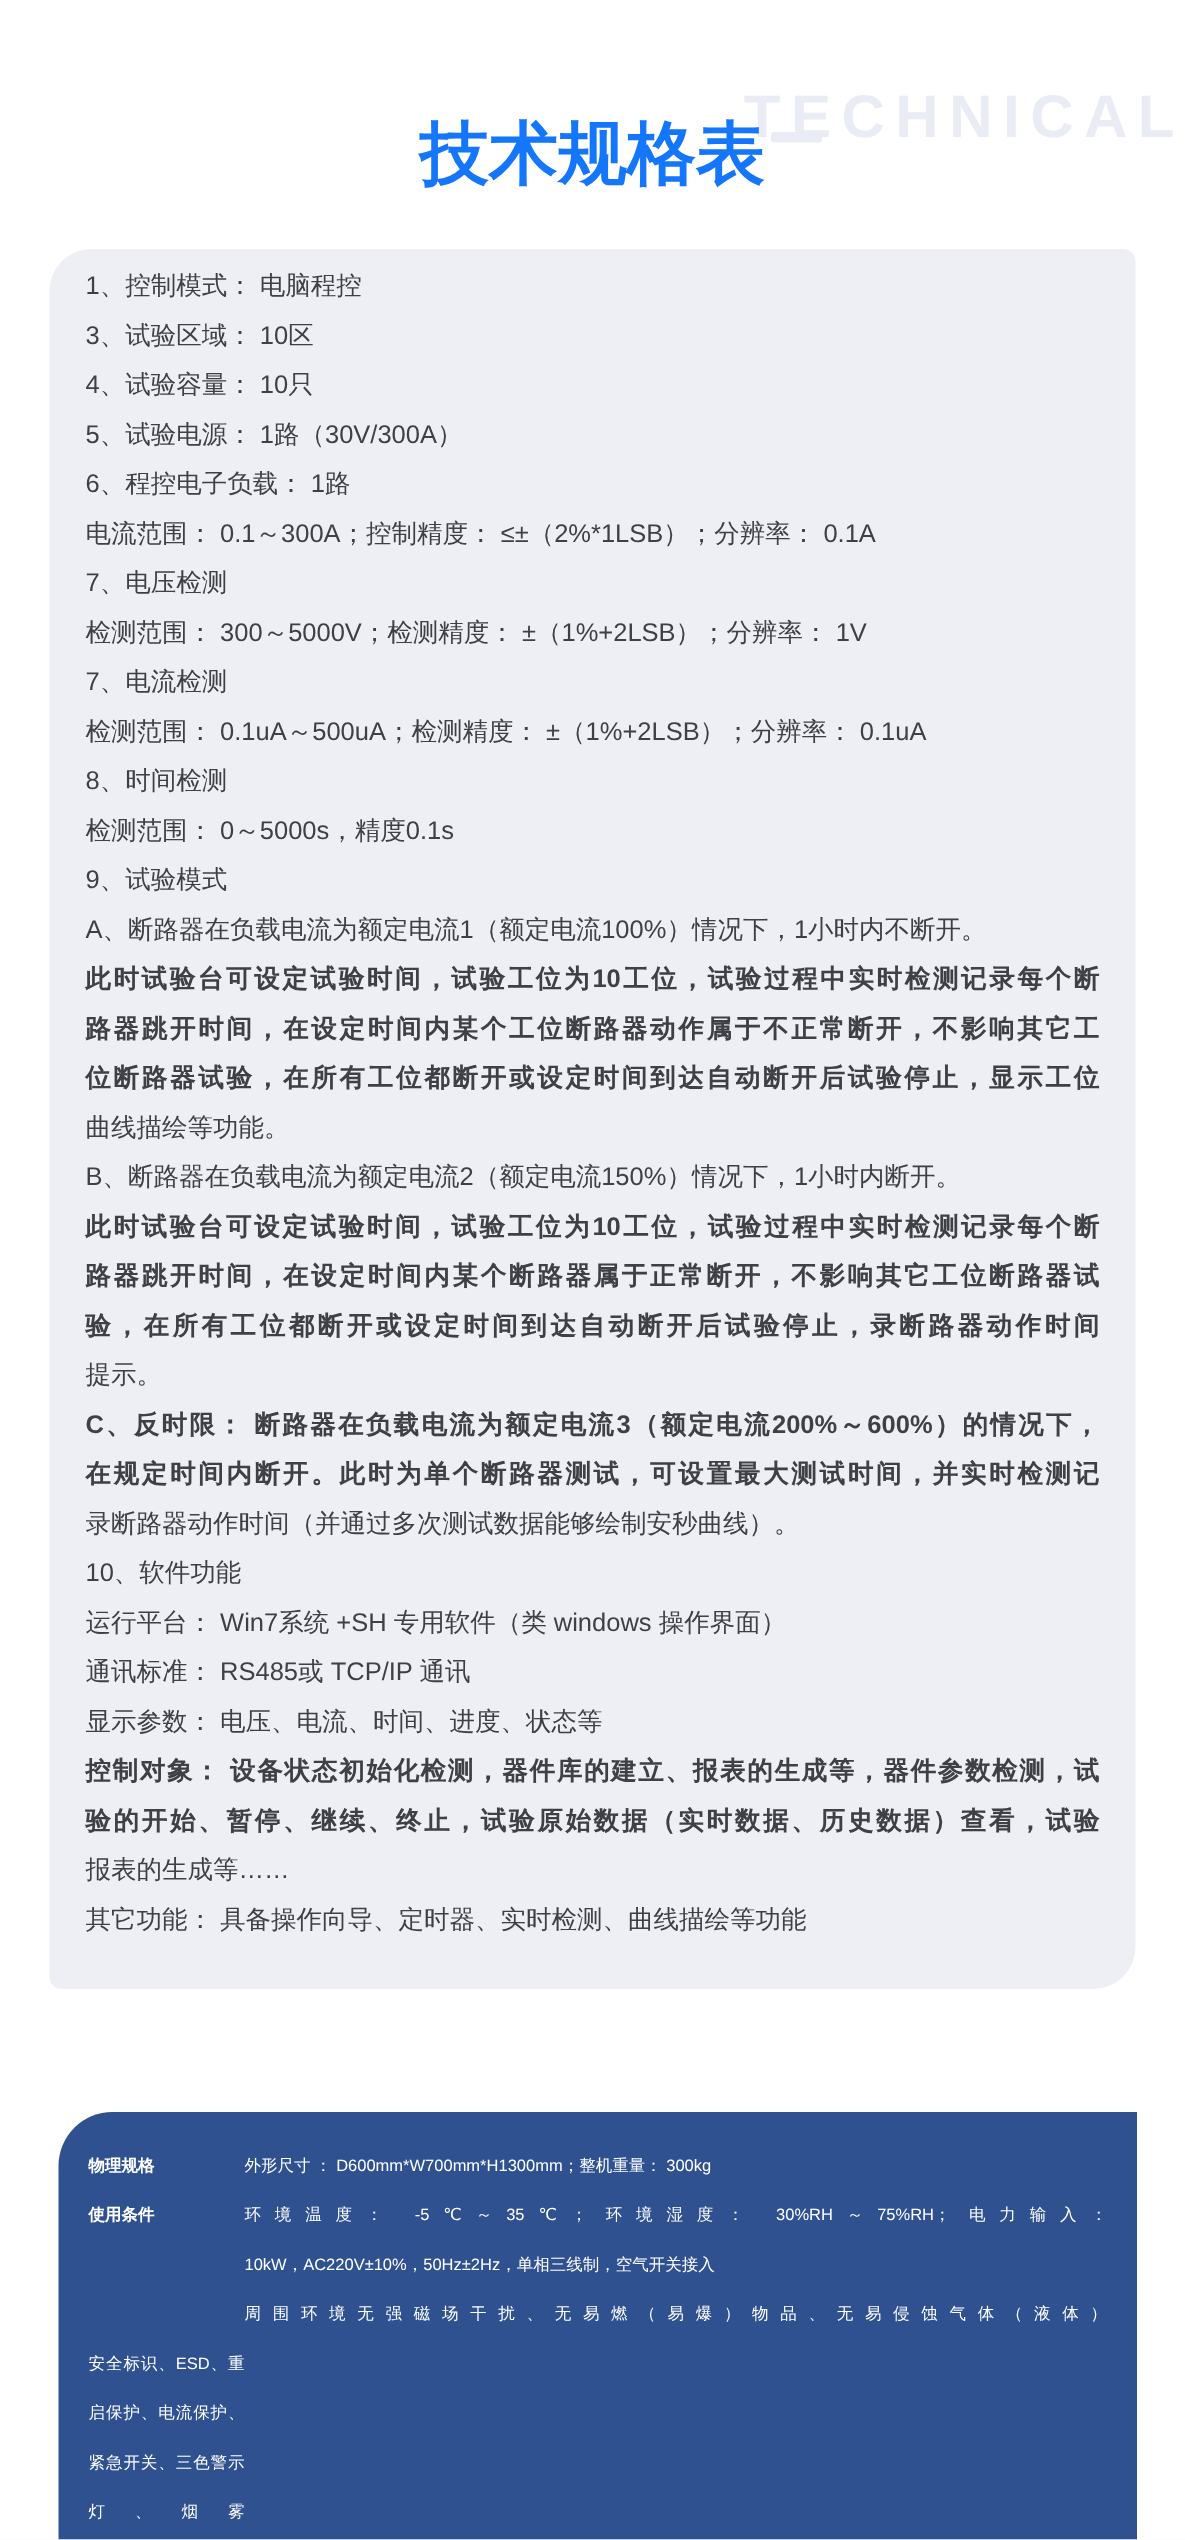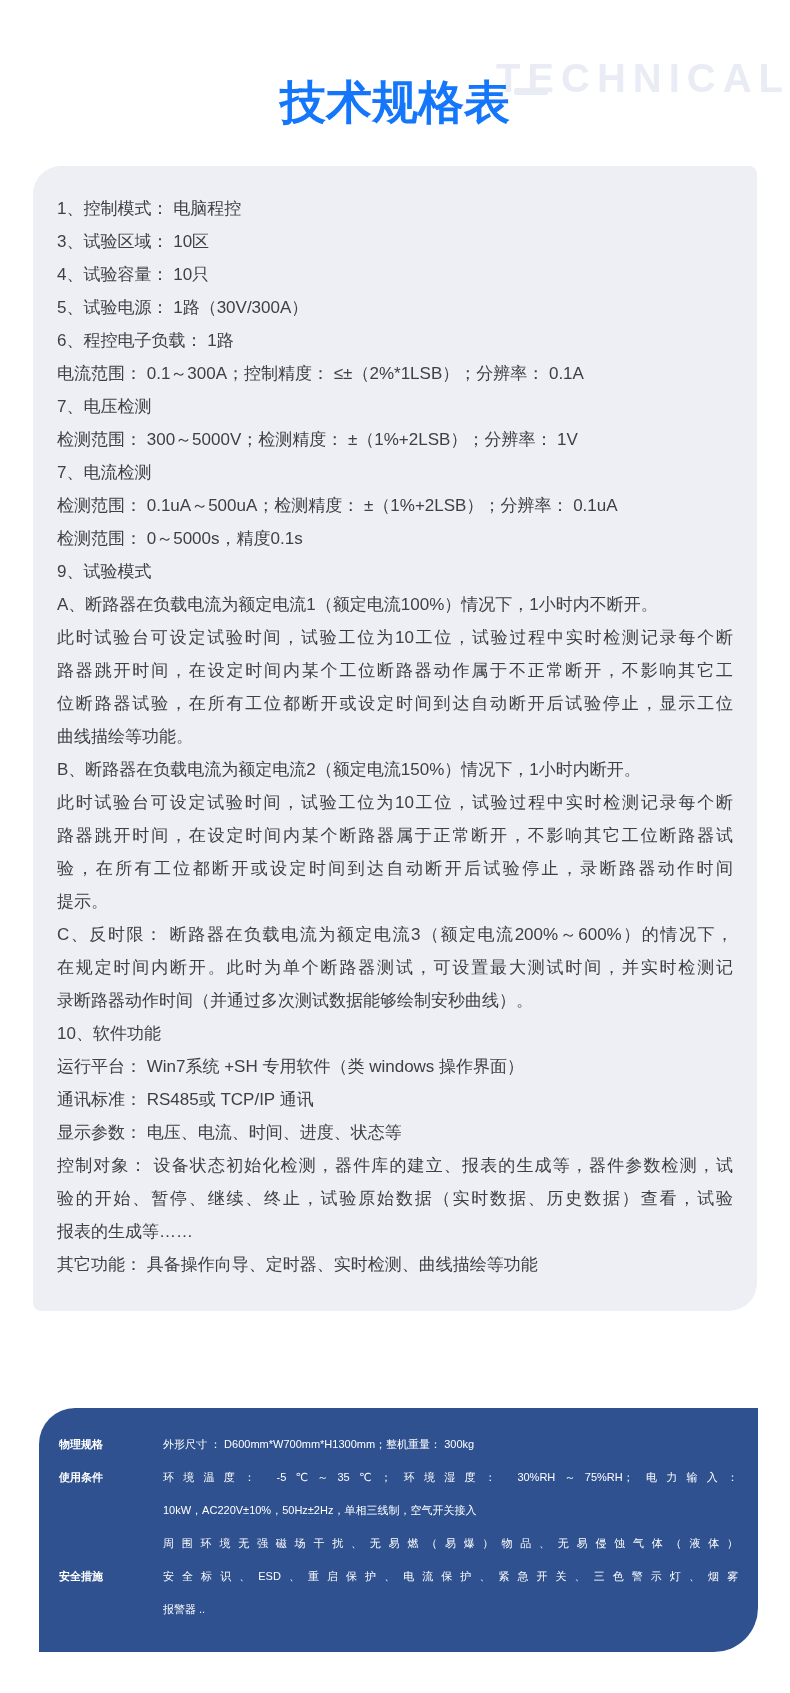--- a/index.html
+++ b/index.html
@@ -20,30 +20,30 @@
   .title {
     position:absolute; top:72px; left:0; right:0; margin:0;
     text-align:center; font-size:46px; font-weight:bold; color:#1476fb;
   }
 
   
   .card {
     position:absolute; top:166px; left:33px; width:724px;
     box-sizing:border-box; background:#edeff5;
     border-radius:28px 8px 28px 8px;
-    padding:26px 24px 30px 24px;
+    padding:8px 24px 30px 24px;
     color:#3e4045; font-size:17px; line-height:33px;
   }
   .card::after {             
     content:""; position:absolute; z-index:-1;
     top:8px; left:14px; right:-13px; bottom:-8px;
     background:#f3f4fa; border-radius:28px 8px 28px 8px;
   }
   .line { min-height:33px; white-space:normal; }
-  .line.stretch { text-align:justify; text-align-last:justify; }
+  .line.stretch { text-align:justify; text-align-last:justify;font-weight:bold; }
 
   
   .panel {
     position:absolute; top:1408px; left:39px; width:719px;
     box-sizing:border-box; background:#2f518f; color:#ffffff;
     border-radius:36px 0 44px 0;
     padding:20px 20px 26px 20px;
     font-size:11px; line-height:33px;
   }
   .prow { display:grid; grid-template-columns:104px 1fr; }
@@ -67,20 +67,21 @@
         <div class="line">1、控制模式： 电脑程控</div>
         <div class="line">3、试验区域： 10区</div>
         <div class="line">4、试验容量： 10只</div>
         <div class="line">5、试验电源： 1路（30V/300A）</div>
         <div class="line">6、程控电子负载： 1路</div>
         <div class="line">电流范围： 0.1～300A；控制精度： ≤±（2%*1LSB）；分辨率： 0.1A</div>
         <div class="line">7、电压检测</div>
         <div class="line">检测范围： 300～5000V；检测精度： ±（1%+2LSB）；分辨率： 1V</div>
         <div class="line">7、电流检测</div>
         <div class="line">检测范围： 0.1uA～500uA；检测精度： ±（1%+2LSB）；分辨率： 0.1uA</div>
+        <div class="line">8、时间检测</div>
         <div class="line">检测范围： 0～5000s，精度0.1s</div>
         <div class="line">9、试验模式</div>
         <div class="line">A、断路器在负载电流为额定电流1（额定电流100%）情况下，1小时内不断开。</div>
         <div class="line stretch">此时试验台可设定试验时间，试验工位为10工位，试验过程中实时检测记录每个断</div>
         <div class="line stretch">路器跳开时间，在设定时间内某个工位断路器动作属于不正常断开，不影响其它工</div>
         <div class="line stretch">位断路器试验，在所有工位都断开或设定时间到达自动断开后试验停止，显示工位</div>
         <div class="line">曲线描绘等功能。</div>
         <div class="line">B、断路器在负载电流为额定电流2（额定电流150%）情况下，1小时内断开。</div>
         <div class="line stretch">此时试验台可设定试验时间，试验工位为10工位，试验过程中实时检测记录每个断</div>
         <div class="line stretch">路器跳开时间，在设定时间内某个断路器属于正常断开，不影响其它工位断路器试</div>
@@ -110,21 +111,20 @@
         </div>
         <div class="prow">
           <div class="plabel">使用条件</div>
           <div class="pvalue">
             <div class="pline stretch">环境温度： -5℃～35℃； 环境湿度： 30%RH～75%RH； 电力输入：</div>
             <div class="pline">10kW，AC220V±10%，50Hz±2Hz，单相三线制，空气开关接入</div>
             <div class="pline stretch">周围环境无强磁场干扰、无易燃（易爆）物品、无易侵蚀气体（液体）</div>
           </div>
         </div>
         <div class="prow">
-          <div class="plabel">安全措施</div>
           <div class="pvalue">
             <div class="pline stretch">安全标识、ESD、重启保护、电流保护、紧急开关、三色警示灯、烟雾</div>
             <div class="pline">报警器 ..</div>
           </div>
         </div>
       </div>
   </section>
 
 </div>
 

